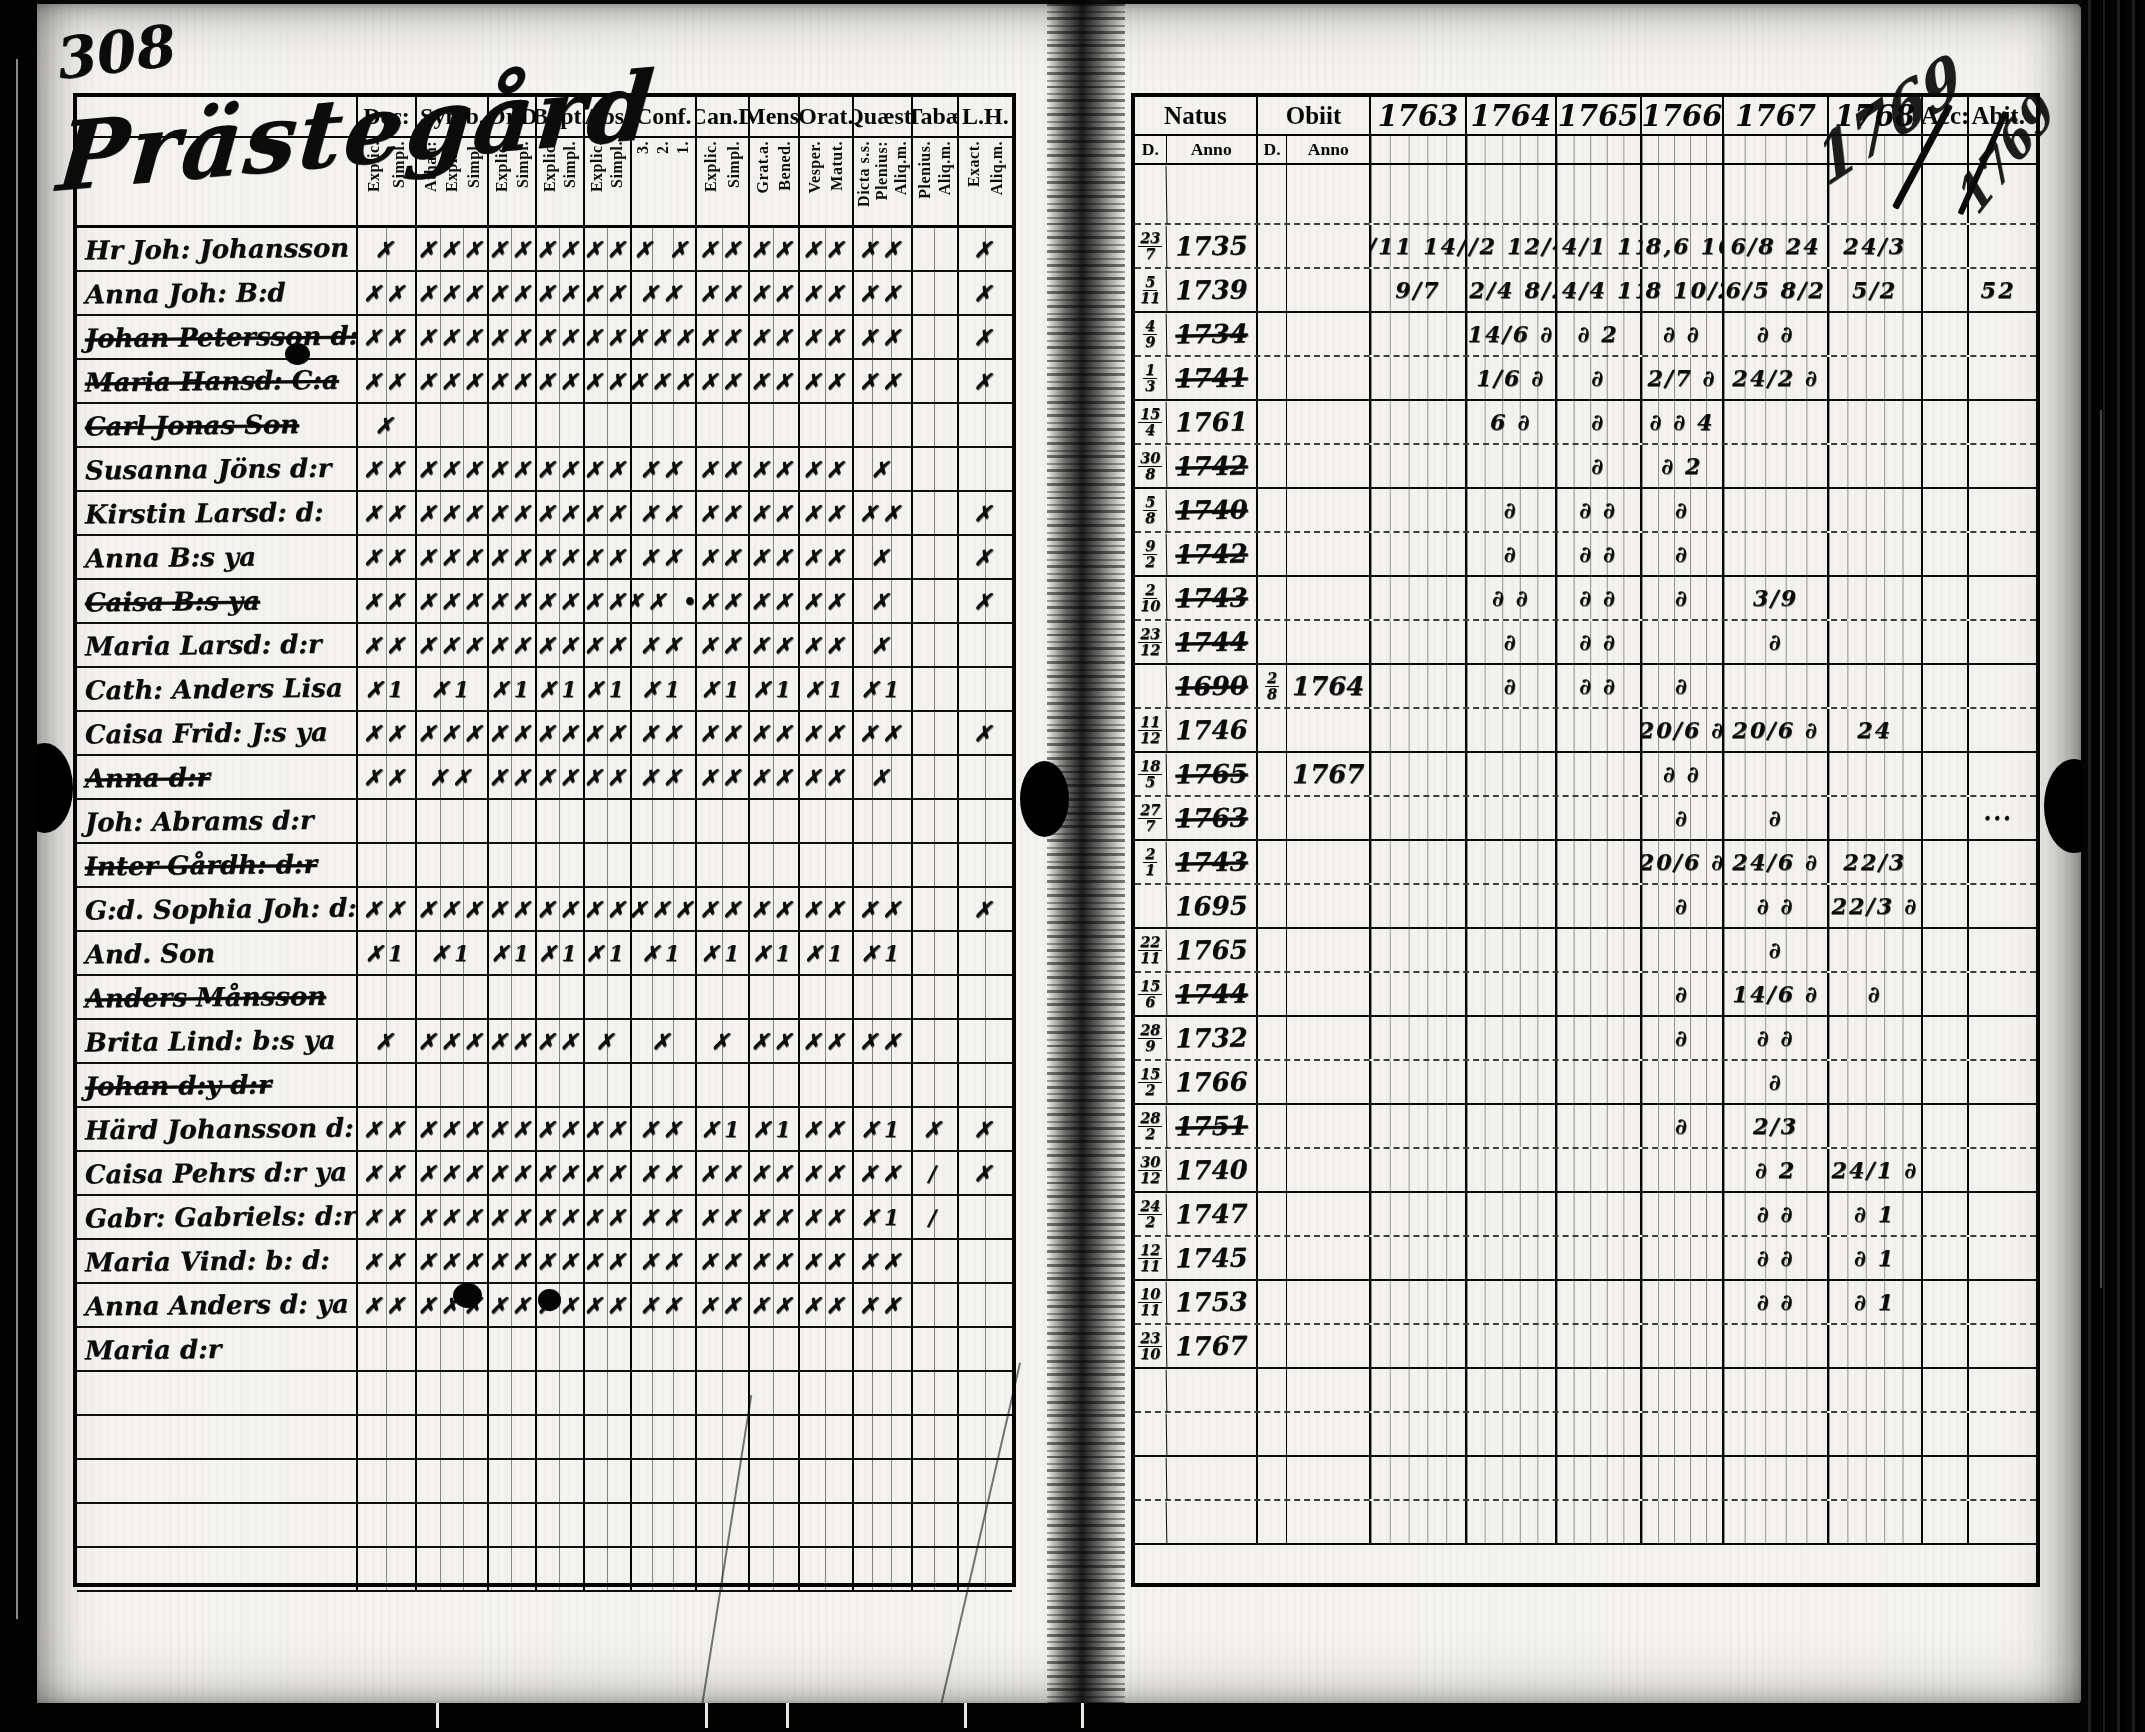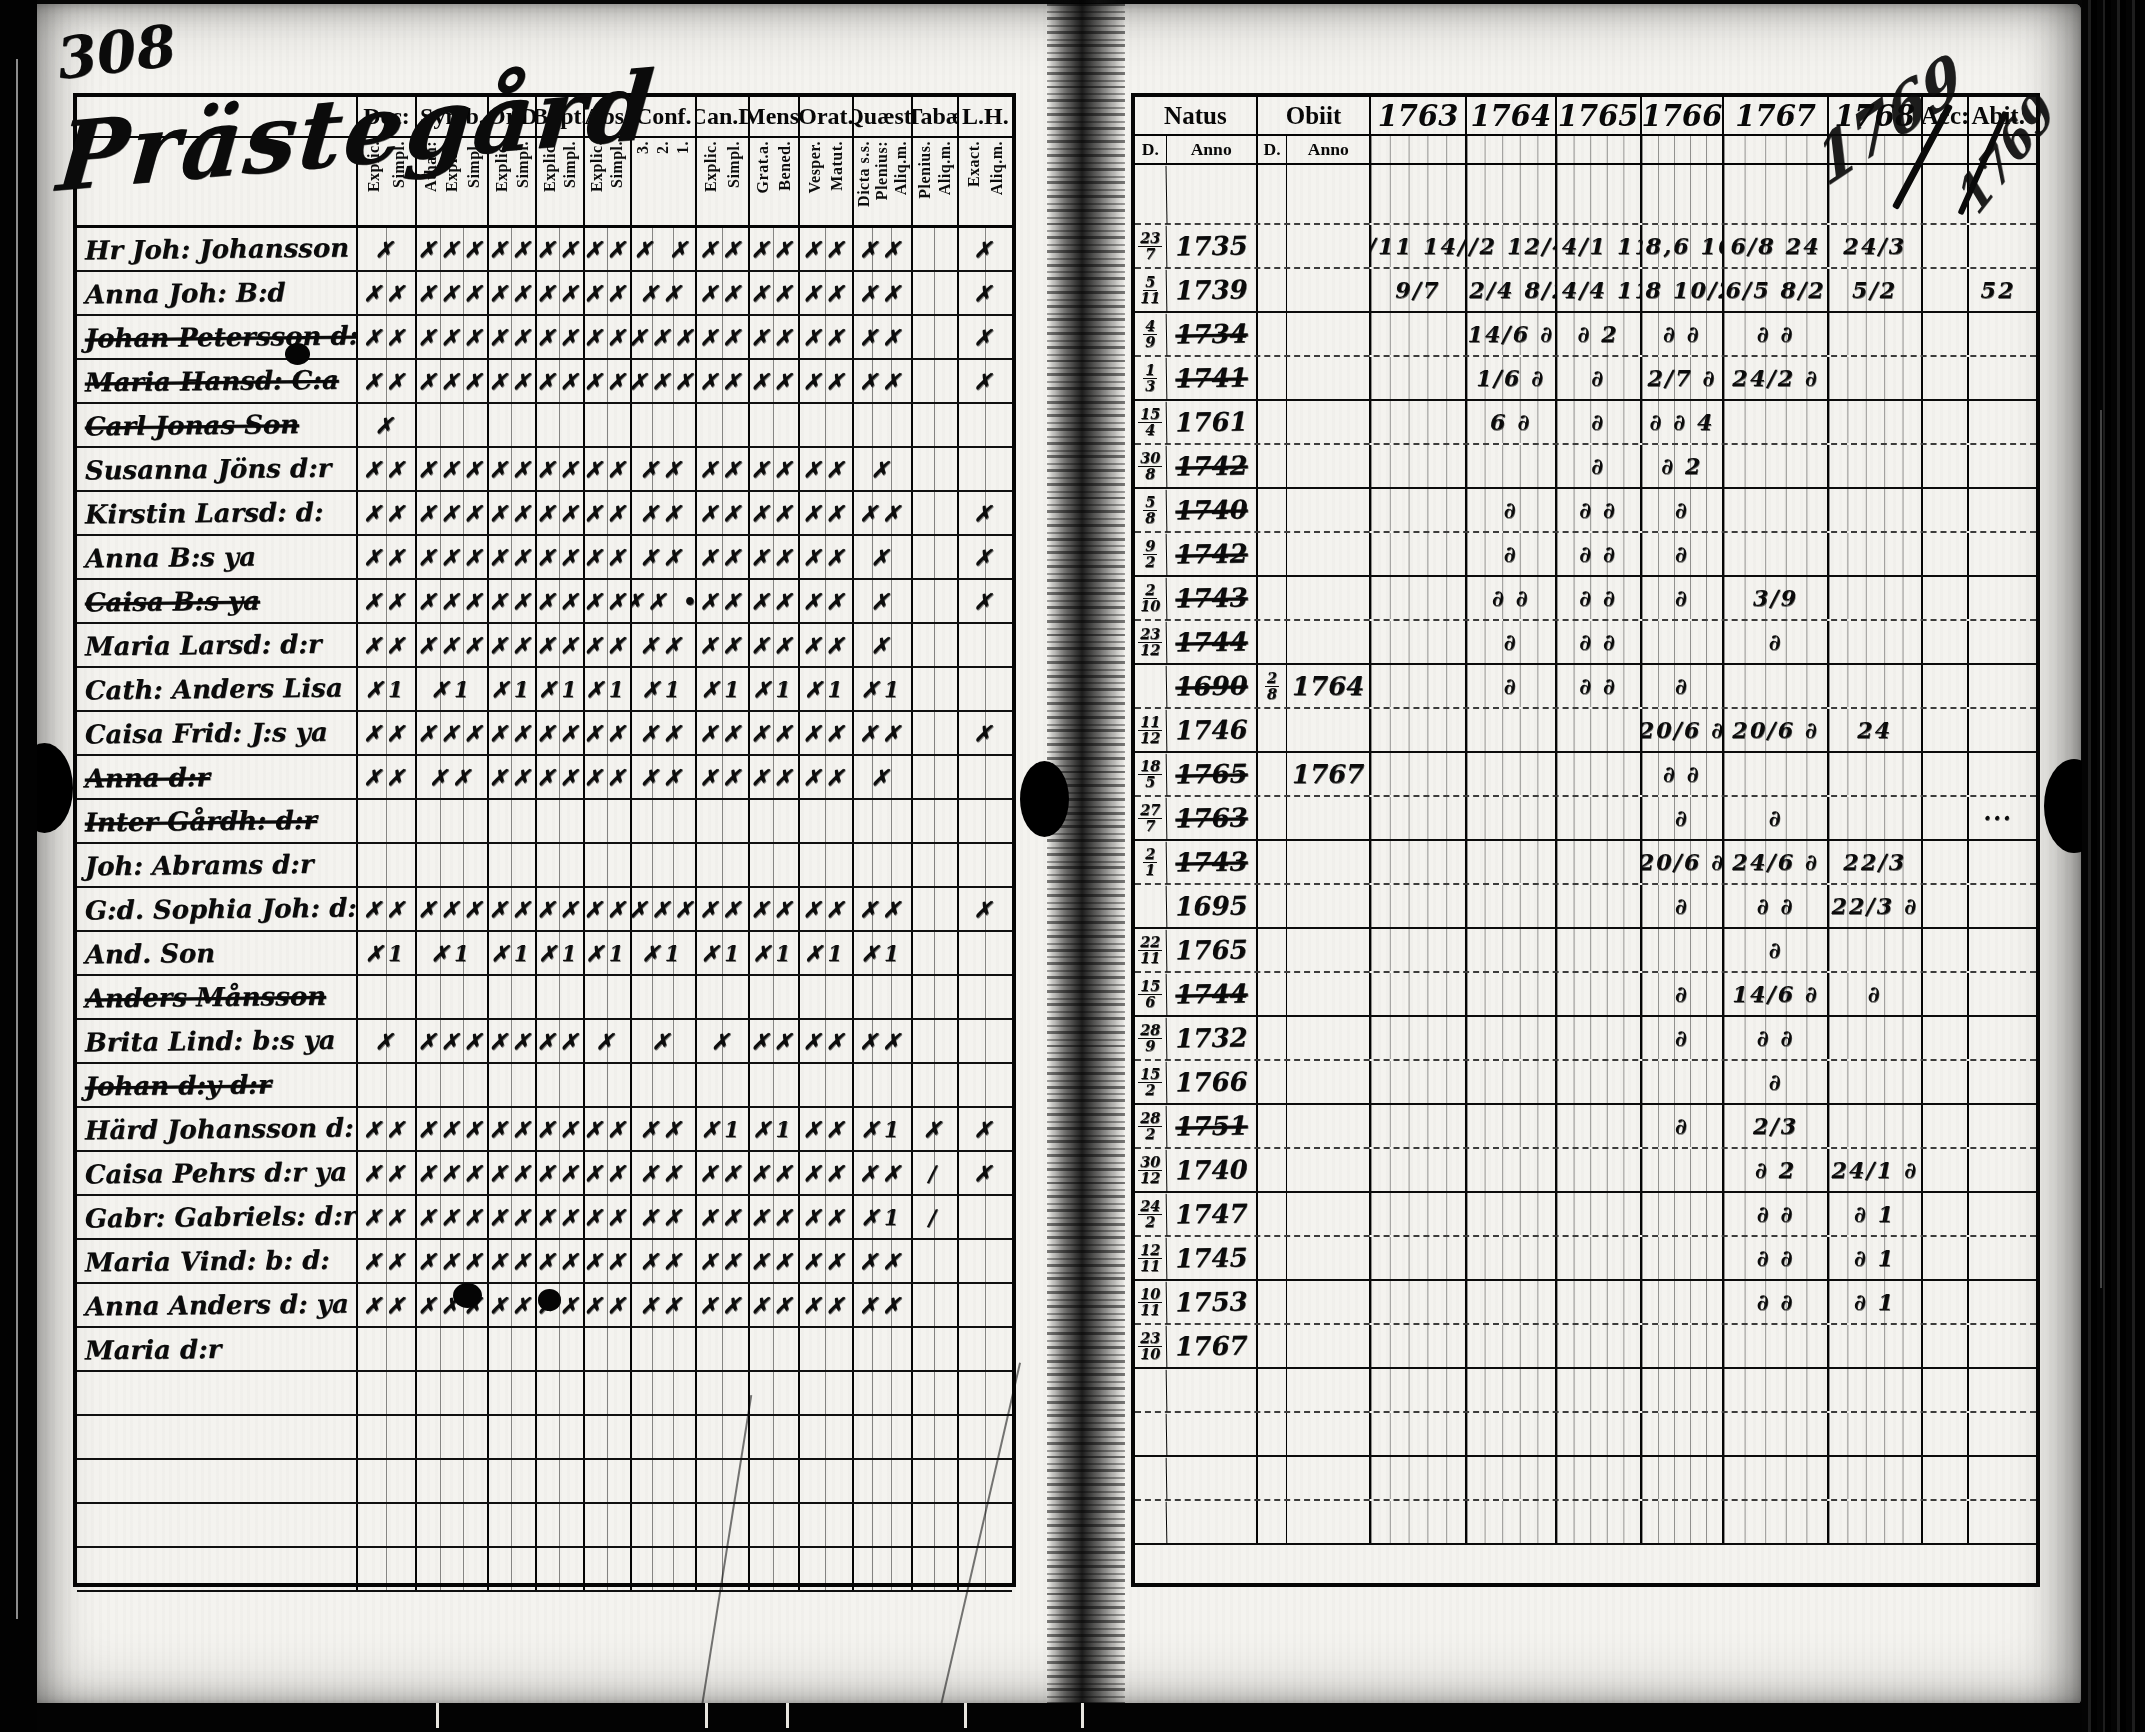--- a/index.html
+++ b/index.html
@@ -685,60 +685,60 @@
           <span class="marks">✗</span>
         </div>
         <div class="tcell sub2" style="width: 4.9%;">
           <span class="marks"></span>
         </div>
         <div class="tcell sub2" style="width: 5.9%;">
           <span class="marks"></span>
         </div>
       </div>
       <div class="trow lrow nofirstborder">
+        <div class="tcell name hw" style="width: 29.8%; transform: rotate(-0.6deg);">Joh: Abrams d:r</div>
+        <div class="tcell sub2" style="width: 6.4%;">
+          <span class="marks"></span>
+        </div>
+        <div class="tcell sub3" style="width: 7.7%;">
+          <span class="marks"></span>
+        </div>
+        <div class="tcell sub2" style="width: 5.1%;">
+          <span class="marks"></span>
+        </div>
+        <div class="tcell sub2" style="width: 5.1%;">
+          <span class="marks"></span>
+        </div>
+        <div class="tcell sub2" style="width: 5%;">
+          <span class="marks"></span>
+        </div>
+        <div class="tcell sub3" style="width: 7%;">
+          <span class="marks"></span>
+        </div>
+        <div class="tcell sub2" style="width: 5.7%;">
+          <span class="marks"></span>
+        </div>
+        <div class="tcell sub2" style="width: 5.3%;">
+          <span class="marks"></span>
+        </div>
+        <div class="tcell sub2" style="width: 5.8%;">
+          <span class="marks"></span>
+        </div>
+        <div class="tcell sub3" style="width: 6.3%;">
+          <span class="marks"></span>
+        </div>
+        <div class="tcell sub2" style="width: 4.9%;">
+          <span class="marks"></span>
+        </div>
+        <div class="tcell sub2" style="width: 5.9%;">
+          <span class="marks"></span>
+        </div>
+      </div>
+      <div class="trow lrow nofirstborder">
         <div class="tcell name hw struck" style="width: 29.8%; transform: rotate(-0.6deg);">Inter Gårdh: d:r</div>
-        <div class="tcell sub2" style="width: 6.4%;">
-          <span class="marks"></span>
-        </div>
-        <div class="tcell sub3" style="width: 7.7%;">
-          <span class="marks"></span>
-        </div>
-        <div class="tcell sub2" style="width: 5.1%;">
-          <span class="marks"></span>
-        </div>
-        <div class="tcell sub2" style="width: 5.1%;">
-          <span class="marks"></span>
-        </div>
-        <div class="tcell sub2" style="width: 5%;">
-          <span class="marks"></span>
-        </div>
-        <div class="tcell sub3" style="width: 7%;">
-          <span class="marks"></span>
-        </div>
-        <div class="tcell sub2" style="width: 5.7%;">
-          <span class="marks"></span>
-        </div>
-        <div class="tcell sub2" style="width: 5.3%;">
-          <span class="marks"></span>
-        </div>
-        <div class="tcell sub2" style="width: 5.8%;">
-          <span class="marks"></span>
-        </div>
-        <div class="tcell sub3" style="width: 6.3%;">
-          <span class="marks"></span>
-        </div>
-        <div class="tcell sub2" style="width: 4.9%;">
-          <span class="marks"></span>
-        </div>
-        <div class="tcell sub2" style="width: 5.9%;">
-          <span class="marks"></span>
-        </div>
-      </div>
-      <div class="trow lrow nofirstborder">
-        <div class="tcell name hw" style="width: 29.8%; transform: rotate(-0.6deg);">Joh: Abrams d:r</div>
         <div class="tcell sub2" style="width: 6.4%;">
           <span class="marks"></span>
         </div>
         <div class="tcell sub3" style="width: 7.7%;">
           <span class="marks"></span>
         </div>
         <div class="tcell sub2" style="width: 5.1%;">
           <span class="marks"></span>
         </div>
         <div class="tcell sub2" style="width: 5.1%;">

